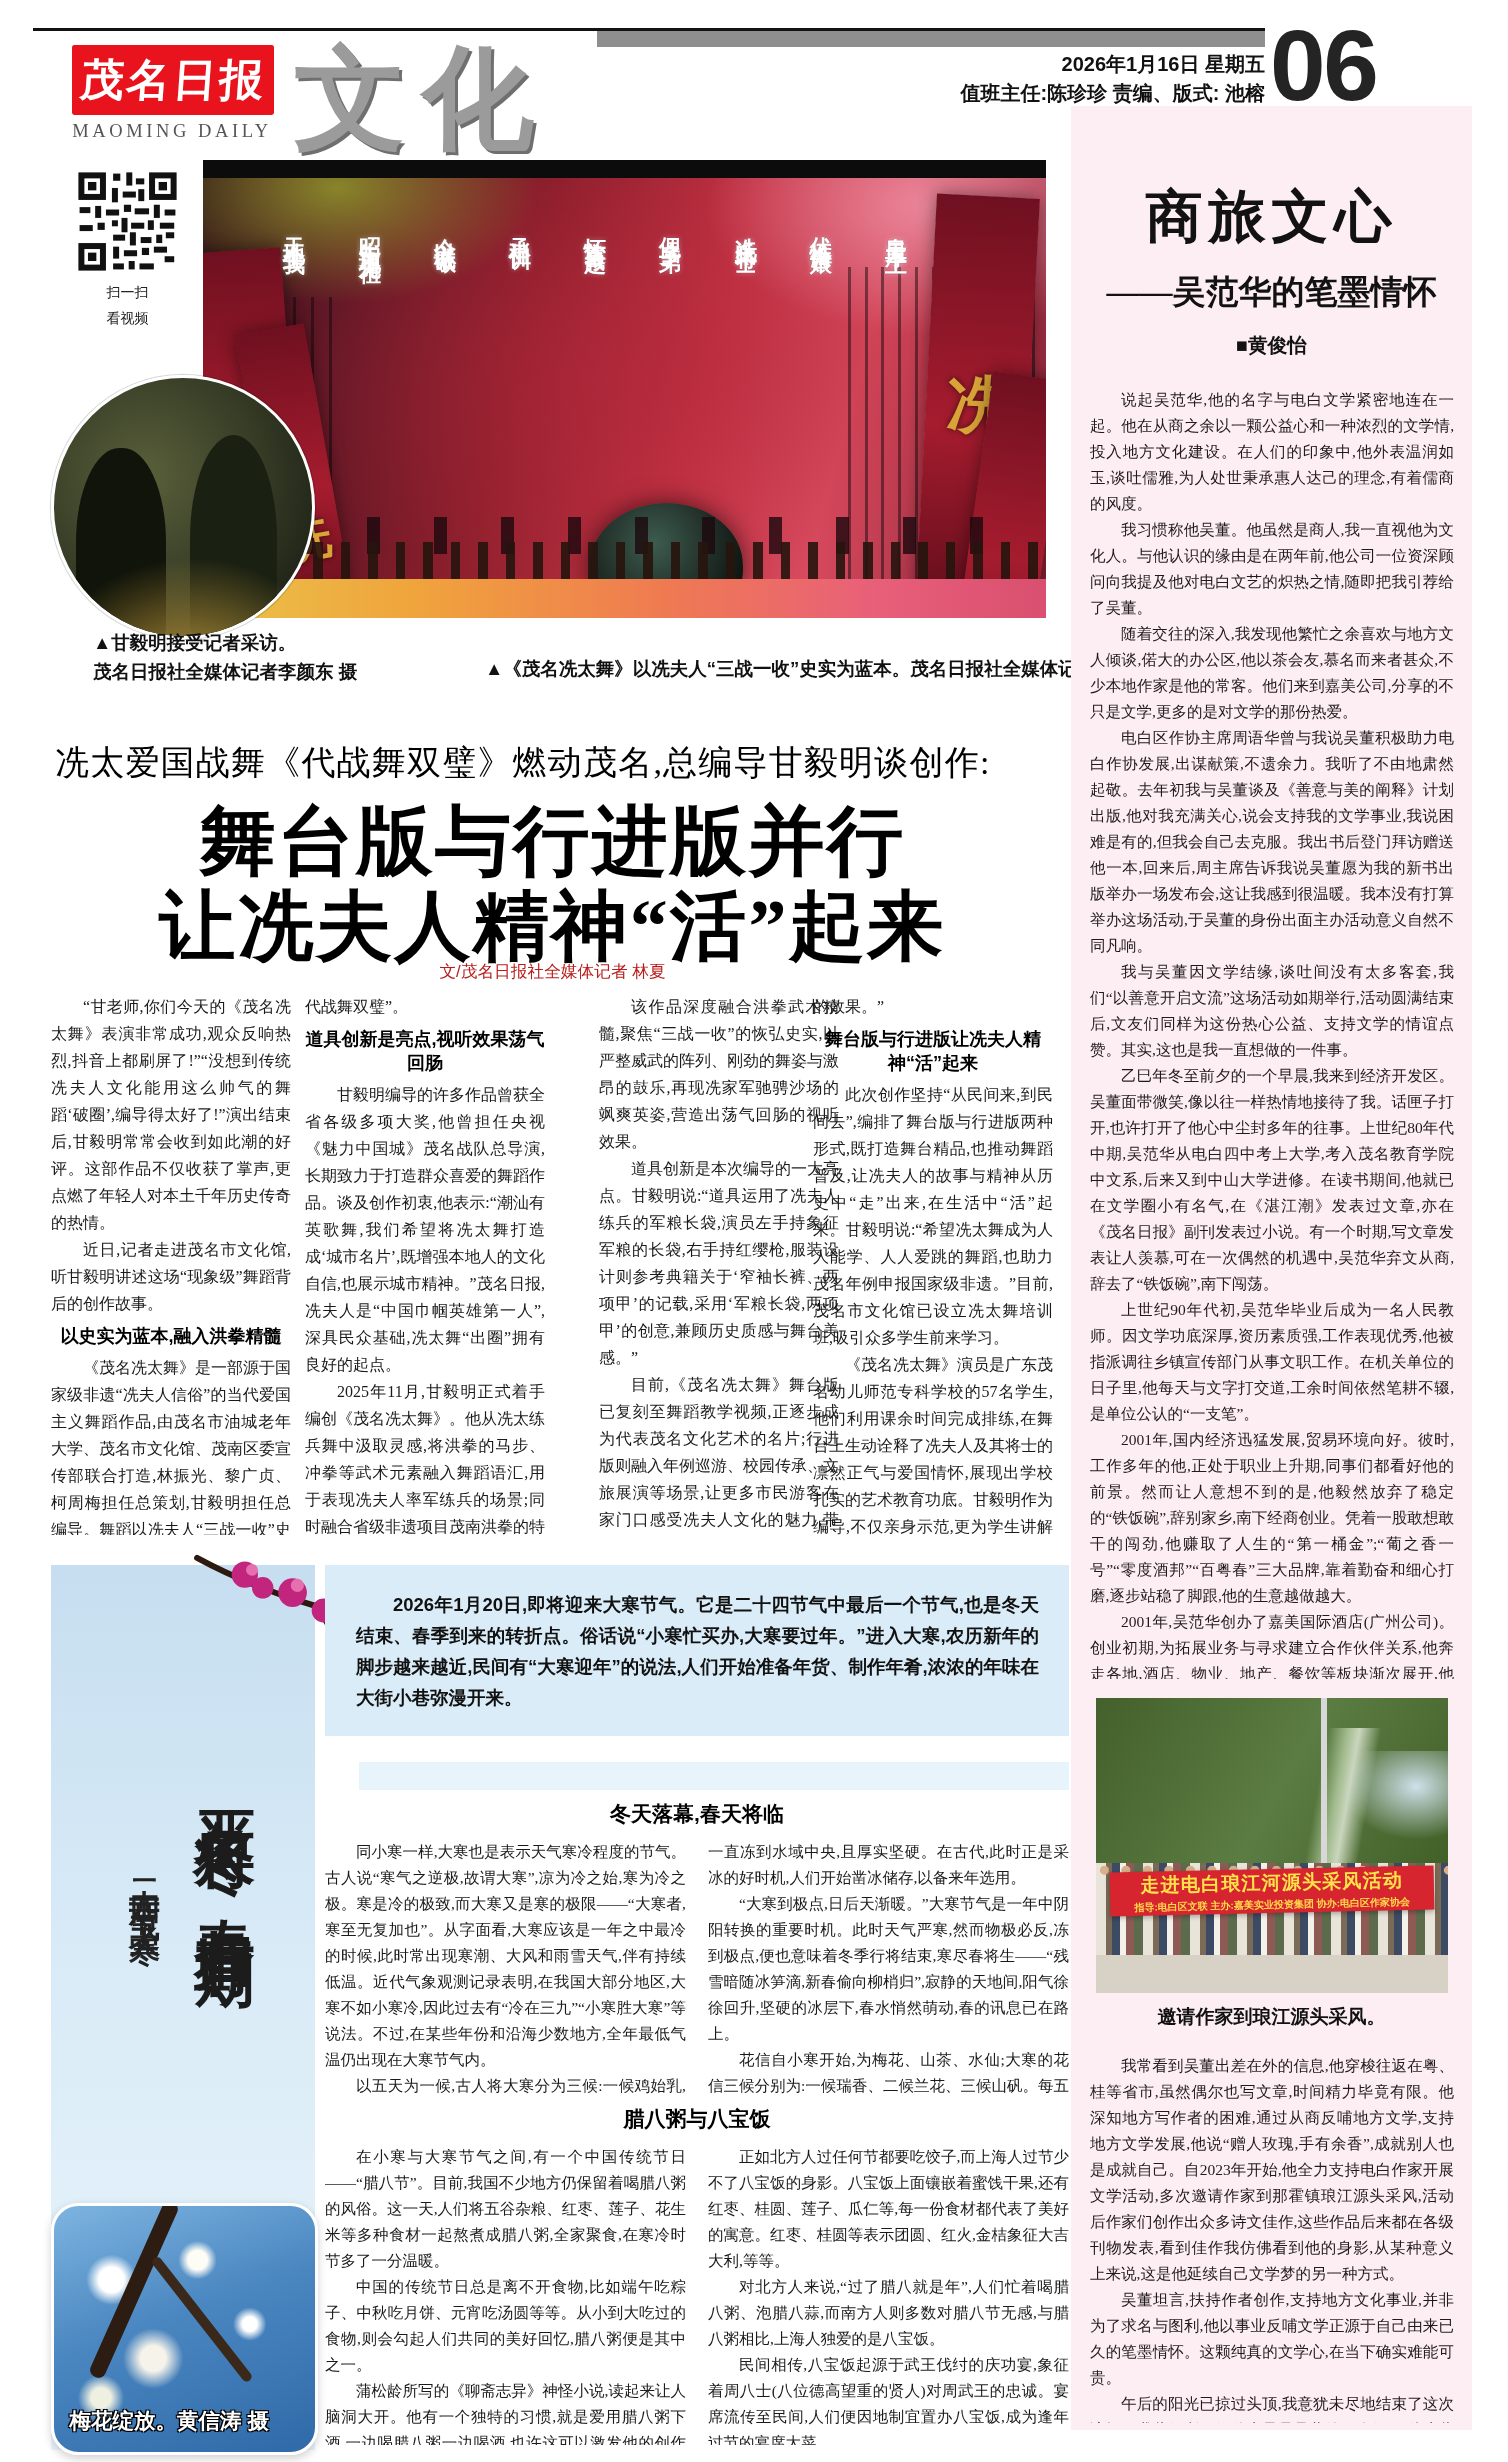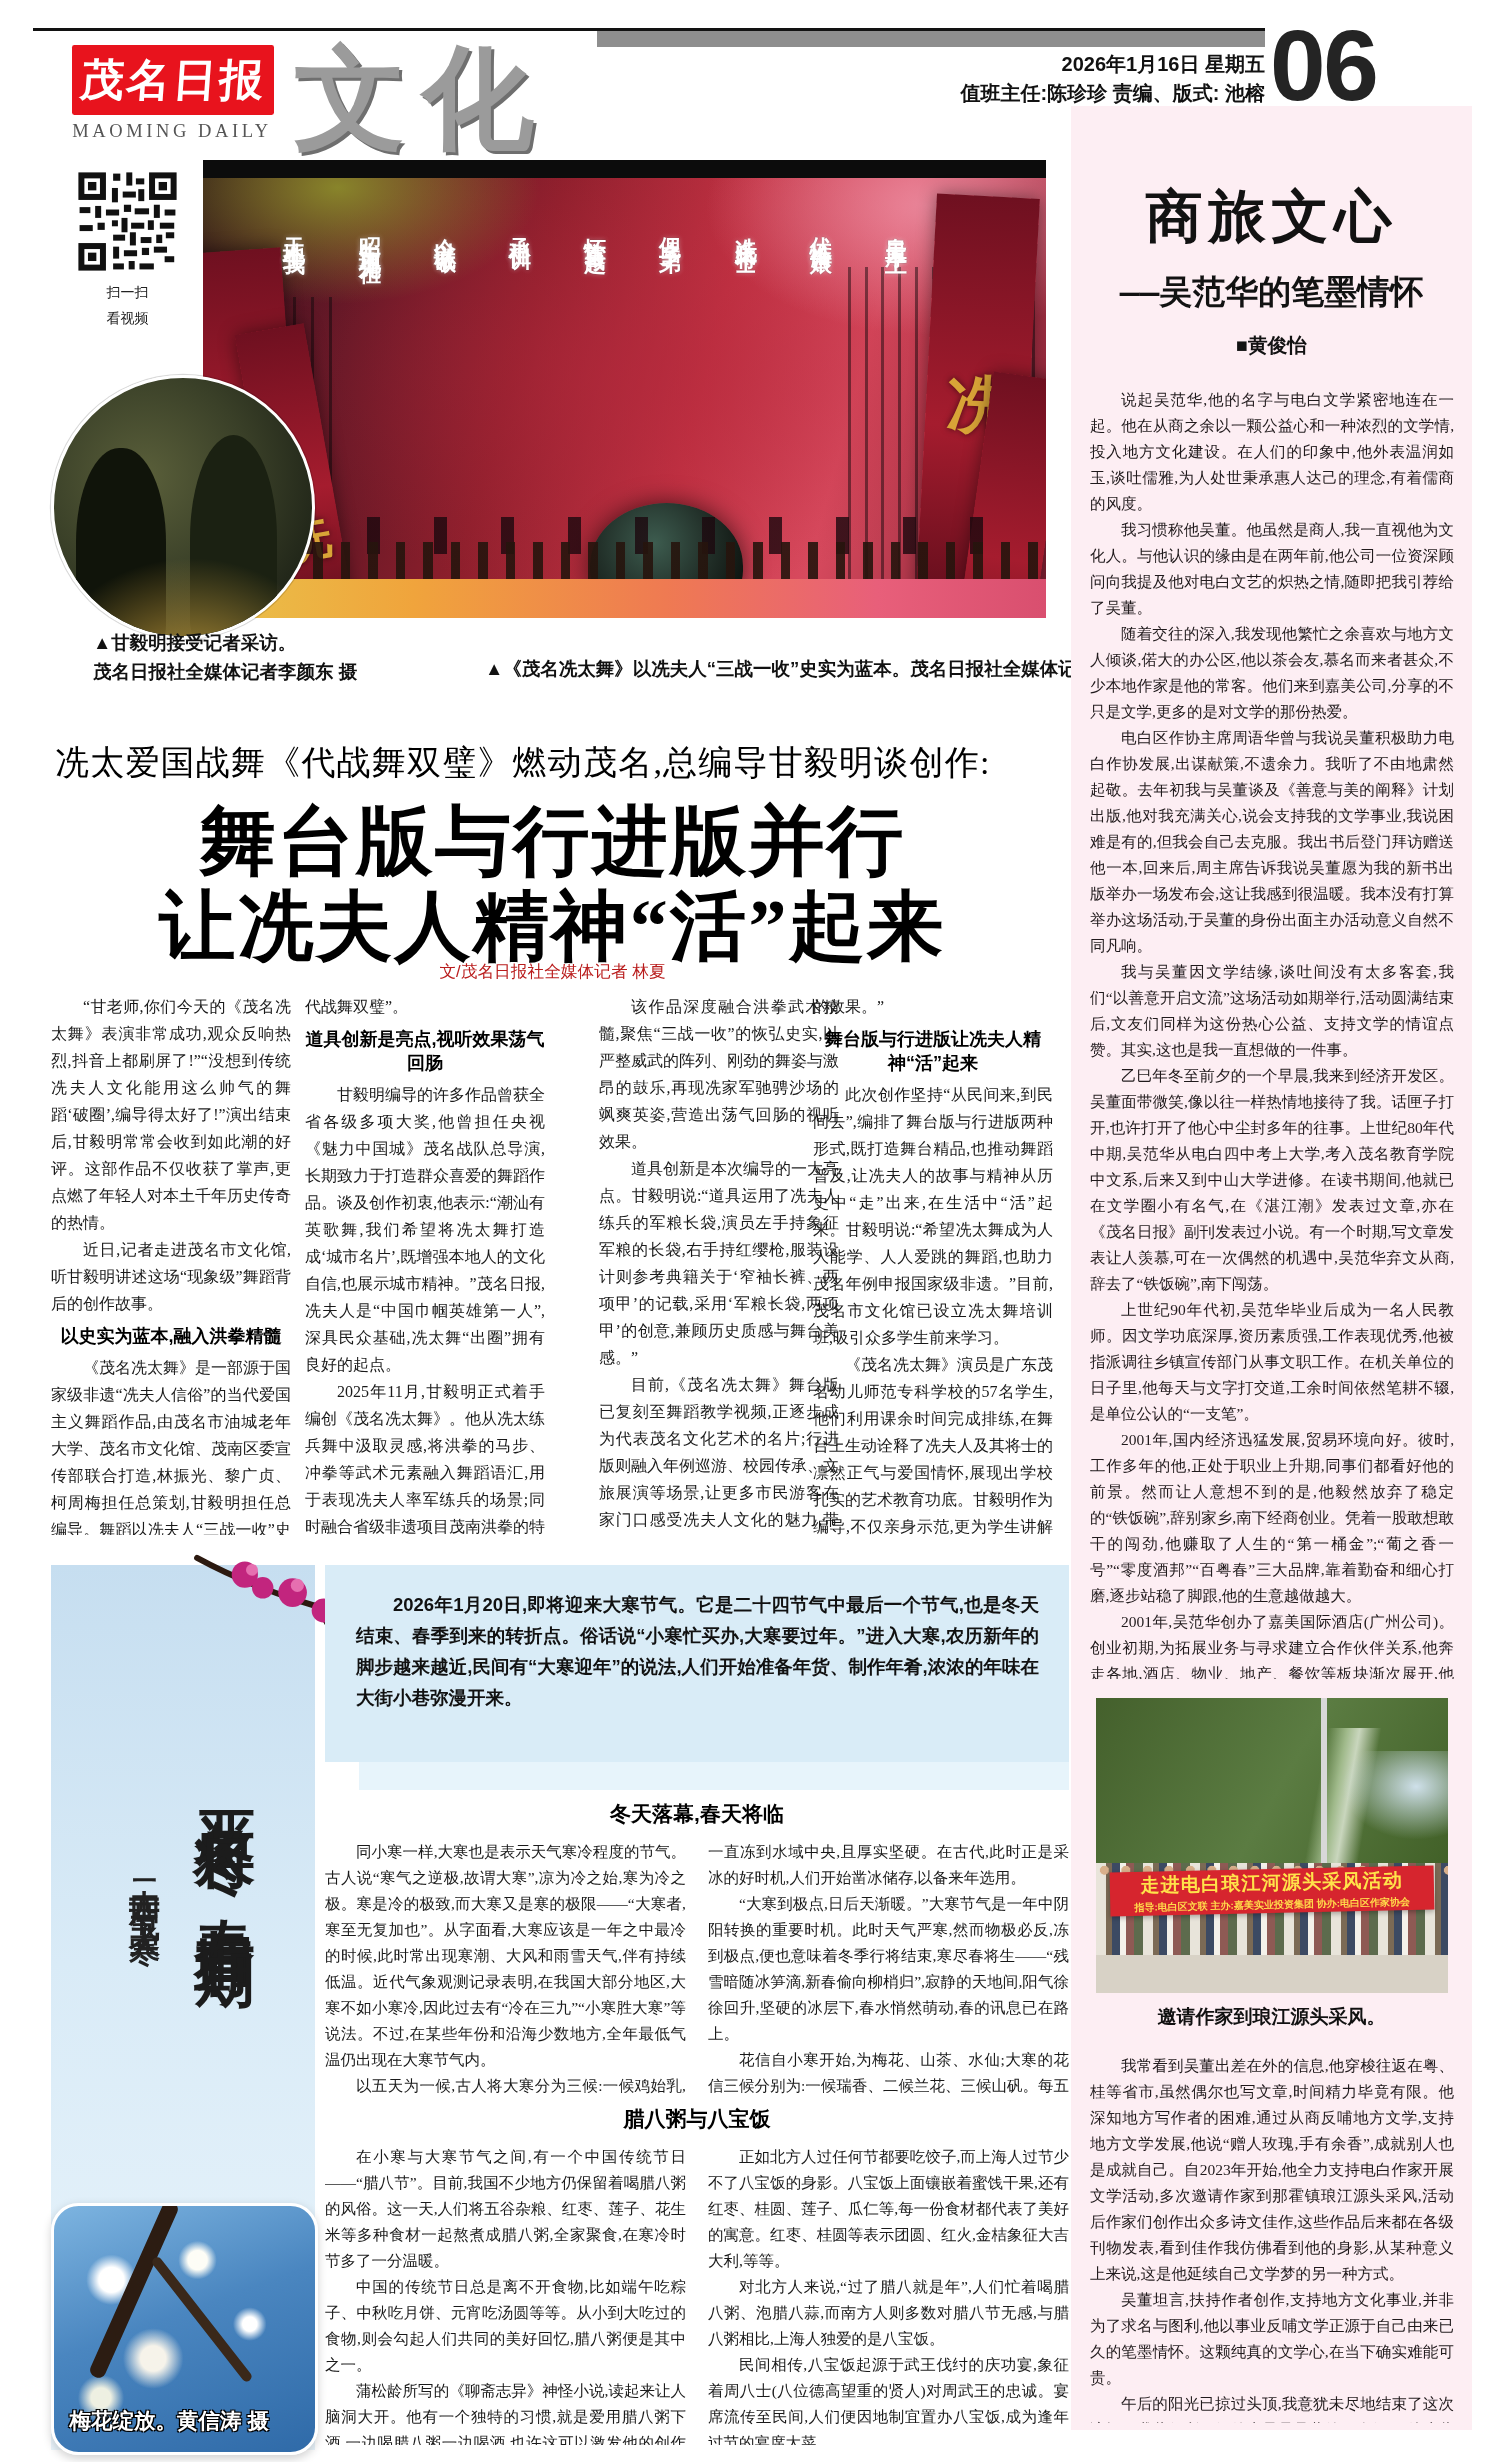--- a/index.html
+++ b/index.html
@@ -96,34 +96,34 @@
        radial-gradient(circle 24px at 75% 48%, #ffffff 30%, rgba(255,255,255,0) 70%),
        radial-gradient(circle 33px at 18% 78%, #eef0e2 30%, rgba(255,255,255,0) 70%),
        linear-gradient(160deg,#7db4e0 0%,#4a86c0 45%,#2f6aa8 100%);}
   .plum .branch{position:absolute;left:72px;top:-12px;width:15.5px;height:191px;background:#2c1c12;
      transform:rotate(24deg);border-radius:7.2px;}
   .plum .branch2{position:absolute;left:143px;top:36px;width:9.5px;height:155px;background:#3a281a;
      transform:rotate(-38deg);border-radius:6px;}
   .plum-cap{position:absolute;left:15.5px;bottom:16.7px;font-family:"Liberation Sans",sans-serif;
      font-weight:800;font-size:21.5px;color:#fff;
      text-shadow:1.2px 1.2px 0 #000,-1.2px 1.2px 0 #000,1.2px -1.2px 0 #000,-1.2px -1.2px 0 #000;}
-  .intro-box{left:325px;top:1565px;width:744px;height:197px;background:#d9ecf7;}
+  .intro-box{left:325px;top:1565px;width:744px;height:171px;background:#d9ecf7;}
   .intro-strip{left:359px;top:1762px;width:710px;height:27.5px;background:#e7f4fb;}
   .intro-box .txt{position:absolute;left:31px;top:24px;width:683px;font-family:"Liberation Sans",sans-serif;
      font-weight:600;font-size:18.5px;line-height:31px;text-align:justify;text-indent:2em;color:#111;}
   .mid-h{left:325px;width:744px;text-align:center;font-family:"Liberation Sans",sans-serif;
      font-weight:800;font-size:21px;color:#000;}
   .mid-col{width:361px;overflow:hidden;text-align:justify;}
   .mid-col p{margin:0;font-size:15.5px;line-height:26px;text-indent:2em;color:#1a1a1a;}
   
   .pink{left:1071px;top:106px;width:401px;height:2324px;background:#fdeef3;}
   .essay-title{left:1071px;top:179px;width:401px;text-align:center;font-size:57px;font-weight:900;
      letter-spacing:6px;color:#121212;font-family:"Liberation Sans",sans-serif;}
   .essay-sub{left:1071px;top:270px;width:401px;text-align:center;font-size:33px;font-weight:700;
-     color:#121212;font-family:Liberation Mono, monospace;}
+     color:#121212;font-family:Liberation Serif, serif;}
   .essay-author{left:1071px;top:332px;width:401px;text-align:center;font-size:19.7px;font-weight:700;
      color:#121212;font-family:"Liberation Sans",sans-serif;}
   .essay-body{left:1090px;width:364px;overflow:hidden;text-align:justify;}
   .essay-body p{margin:0;font-size:15.5px;line-height:26px;text-indent:2em;color:#201a1c;}
   .group-photo{left:1096px;top:1698px;width:352px;height:295px;overflow:hidden;background:
      linear-gradient(120deg,#44602c 0%,#5b7c42 45%,#39571f 100%);}
   .gp-path{position:absolute;left:55%;top:10%;width:26%;height:70%;
      background:linear-gradient(100deg,rgba(0,0,0,0) 30%,#9fb98a 45%,#c9d6bd 55%,rgba(0,0,0,0) 72%);}
   .gp-pole{position:absolute;left:64%;top:0;width:5.4px;height:72%;background:#d8d8d8;}
   .gp-sky{position:absolute;left:70%;top:18%;width:30%;height:30%;

